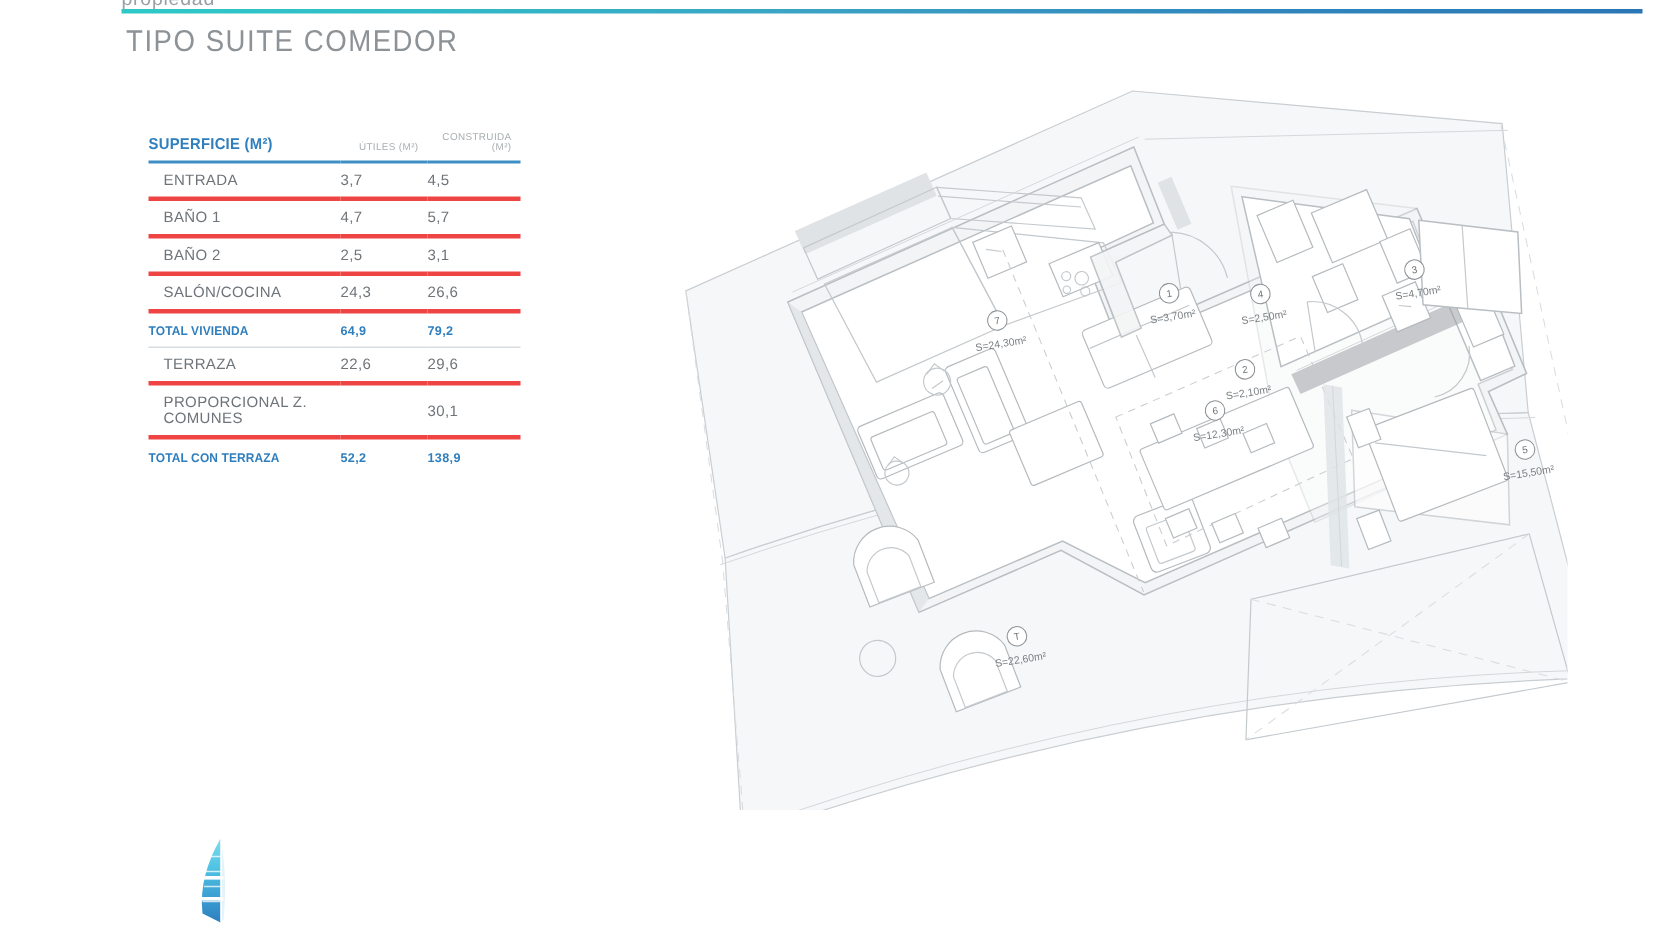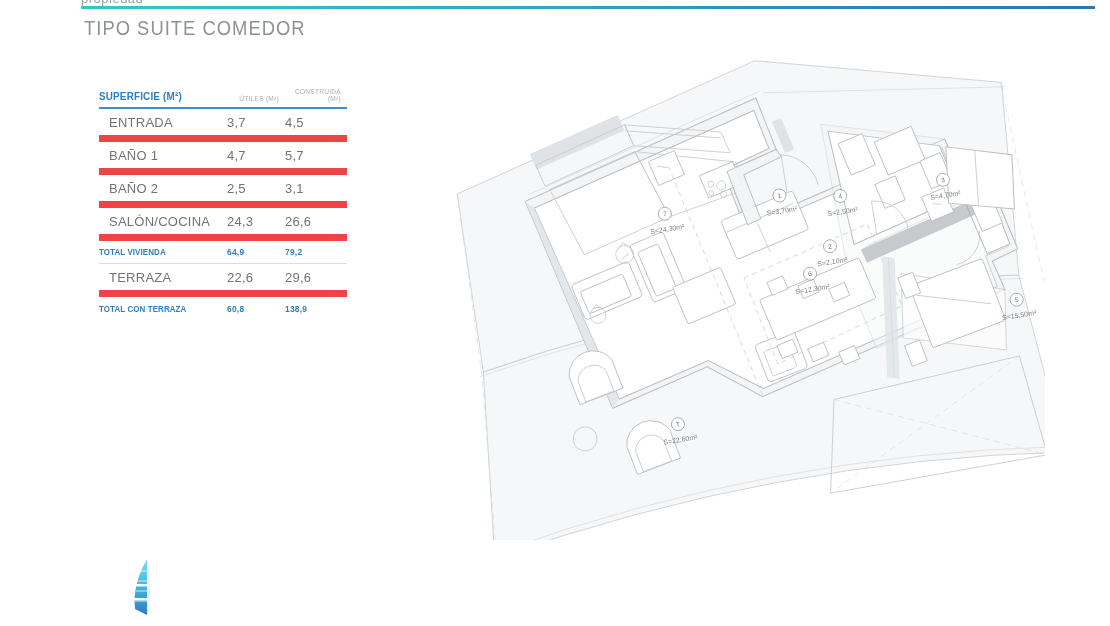--- a/index.html
+++ b/index.html
@@ -42,22 +42,22 @@
   .surf th.h-title{
     text-align:left;color:#2f7fbe;font-size:10.5px;font-weight:bold;
     letter-spacing:.2px;transform:scaleX(.94);transform-origin:left bottom;
   }
   .surf th.h-col{
     text-align:right;color:#a9aeb2;font-size:6.6px;letter-spacing:.25px;
     padding-right:6px;
   }
 
   .surf td{
-    font-size:13px;color:#6e7479;padding:5.6px 0 5.4px 0;
-    border-bottom:7px solid #ef4444;letter-spacing:.25px;
+    font-size:10px;color:#6e7479;padding:5.6px 0 5.4px 0;
+    border-bottom:3px solid #ef4444;letter-spacing:.25px;
   }
   .surf td.name{padding-left:10px;}
   .surf td.num{text-align:left;padding-right:14px;}
   .surf td.num.last{padding-right:6px;}
   .surf thead tr th{border-bottom:2px solid #3f8fc6;}
 
   .surf tr.total td{
     color:#2f7fbe;font-weight:bold;font-size:8.4px;
     border-bottom:1px solid #d8dde1;
     padding-top:6.5px;padding-bottom:6px;
@@ -129,23 +129,28 @@
       <tr class="total">
         <td class="name">TOTAL VIVIENDA</td>
         <td class="num">64,9</td>
         <td class="num last">79,2</td>
       </tr>
       <tr>
         <td class="name">TERRAZA</td>
         <td class="num">22,6</td>
         <td class="num last">29,6</td>
       </tr>
+      <tr>
+        <td class="name">PROPORCIONAL Z. COMUNES</td>
+        <td class="num"></td>
+        <td class="num last">30,1</td>
+      </tr>
       <tr class="total final">
         <td class="name">TOTAL CON TERRAZA</td>
-        <td class="num">60,8</td>
+        <td class="num">52,2</td>
         <td class="num last">138,9</td>
       </tr>
     </tbody>
   </table>
 </div>
 
 <div class="watermark">propiedades</div>
 
 <div class="plan">
 <svg viewBox="0 0 600 510" xmlns="http://www.w3.org/2000/svg">

